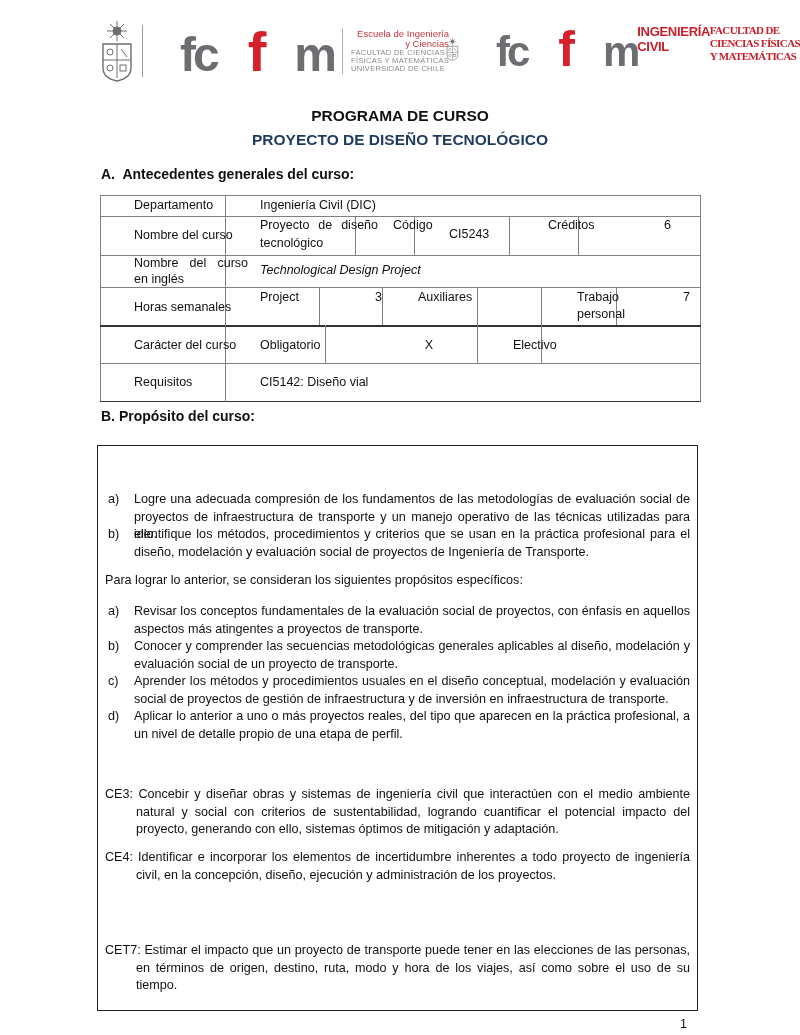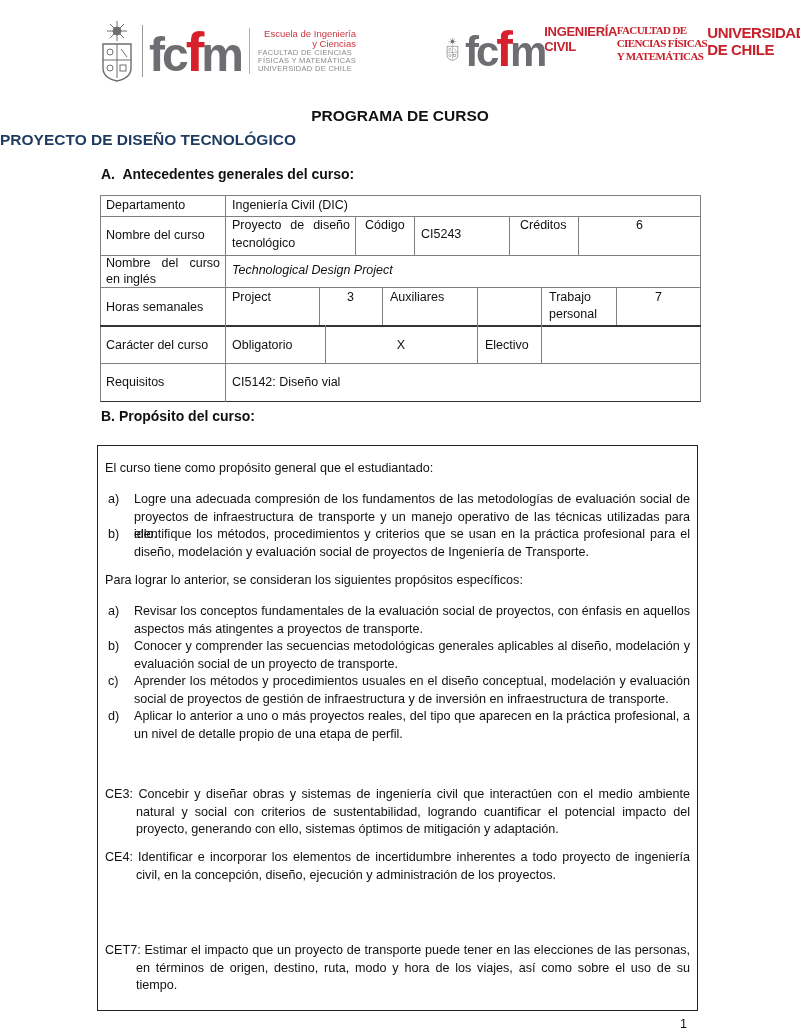--- a/index.html
+++ b/index.html
@@ -6,48 +6,48 @@
     html, body { width: 800px; height: 1035px; background: #ffffff; overflow: hidden; }
     body { position: relative; font-family: "Liberation Sans", sans-serif; color: #111; }
 
     
     .logo { position: absolute; display: flex; align-items: center; }
     .logo-left { left: 100px; top: 16px; height: 70px; }
     .logo-right { left: 446px; top: 18px; height: 62px; }
     .crest { width: 34px; height: 62px; position: relative; }
     .crest svg { width: 100%; height: 100%; }
     .fcfm-word { display: flex; align-items: flex-end; margin-left: 8px; padding-left: 6px; border-left: 1px solid #9a9a9a; height: 52px; }
-    .fcfm-word span { font-family: "Liberation Sans", sans-serif; font-weight: bold; font-size: 48px; line-height: 44px; letter-spacing: -3px; color: #6d6e71; }
+    .fcfm-word span { font-family: "Liberation Sans", sans-serif; font-weight: bold; font-size: 48px; line-height: 44px; letter-spacing: -3px; color: #6d6e71; margin-left: 31px; }
     .fcfm-word span.red { color: #d7202b; font-size: 56px; line-height: 50px; }
     .logo-left .escuela { margin-left: 8px; padding-left: 8px; border-left: 1px solid #b0b0b0; height: 46px; display: flex; flex-direction: column; justify-content: center; }
     .escuela .l1 { font-size: 9.5px; color: #c8363d; line-height: 10px; text-align: right; }
     .escuela .l2 { font-size: 7.5px; color: #8a8a8a; line-height: 8px; letter-spacing: 0.3px; }
     .logo-right .fcfm-word { height: 46px; border-left: none; margin-left: 6px; padding-left: 0; }
     .logo-right .fcfm-word span { font-size: 42px; line-height: 40px; }
     .logo-right .fcfm-word span.red { font-size: 50px; line-height: 46px; }
     .logo-right .ic { margin-left: 0; display: flex; flex-direction: row; justify-content: center; height: 50px; }
     .ic .r1 { font-size: 13px; font-weight: bold; color: #c8202b; line-height: 15px; letter-spacing: -0.3px; }
     .ic .r2 { font-size: 11px; font-weight: bold; color: #c8202b; line-height: 13px; letter-spacing: -0.6px; font-family: Liberation Serif, serif; }
     .ic .r3 { font-size: 15px; font-weight: bold; color: #c8202b; line-height: 17px; letter-spacing: -0.4px; }
 
     
     .title1 { position: absolute; top: 107px; left: 0; width: 800px; text-align: center; font-weight: bold; font-size: 15.5px; color: #111; }
-    .title2 { position: absolute; top: 131px; left: 0; width: 800px; text-align: left; font-weight: bold; font-size: 15.5px; color: #1f3a5f; }
+    .title2 { position: absolute; top: 131px; left: 0; width: 800px; text-align: center; font-weight: bold; font-size: 15.5px; color: #1f3a5f; }
     .section-head { position: absolute; left: 101px; font-weight: bold; font-size: 14px; color: #111; }
     .sec-a { top: 166px; }
     .sec-a .num { display: inline-block; width: 18px; }
     .sec-b { top: 408px; }
 
     
     .grid { position: absolute; left: 100px; top: 195px; width: 601px; height: 207px; }
     .grid-frame { position: absolute; left: 0; top: 0; width: 601px; height: 207px; border: 1px solid #808080; border-bottom: 1.5px solid #333; }
     .hl { position: absolute; height: 1px; background: #808080; }
     .hl.dark { background: #333; height: 1.5px; }
     .vl { position: absolute; width: 1px; background: #808080; }
-    .txt { position: absolute; font-size: 12.5px; line-height: 17px; color: #111; }
+    .txt { position: absolute; font-size: 12.5px; line-height: 17px; color: #111; margin-left: 28px; }
     .ital { font-style: italic; }
     .center { text-align: center; }
     .justify { text-align: justify; text-align-last: justify; }
 
     
     .pbox { position: absolute; left: 97px; top: 445px; width: 601px; height: 566px; border: 1.5px solid #222; padding: 0 7px 0 6px; }
     .pbox p { font-size: 12.6px; line-height: 17.6px; color: #111; }
     .para { position: absolute; left: 7px; right: 7px; }
     .item { position: absolute; left: 7px; right: 7px; display: flex; }
     .item .lbl { width: 29px; flex: none; font-size: 12.6px; line-height: 17.6px; padding-left: 3px; }
@@ -186,21 +186,20 @@
   <div class="txt" style="left:385px;top:142px">Electivo</div>
   <div class="txt center" style="left:441px;top:142px;width:160px"></div>
 
   <div class="txt" style="left:6px;top:179px">Requisitos</div>
   <div class="txt" style="left:132px;top:179px">CI5142: Diseño vial</div>
 </div>
 
 <div class="section-head sec-b">B. Propósito del curso:</div>
 
 <div class="pbox">
-  <p class="para" style="top:14px">El curso tiene como propósito general que el estudiantado:</p>
 
   <div class="item" style="top:45px">
     <span class="lbl">a)</span>
     <span class="body">Logre una adecuada compresión de los fundamentos de las metodologías de evaluación social de proyectos de infraestructura de transporte y un manejo operativo de las técnicas utilizadas para ello.</span>
   </div>
   <div class="item" style="top:80px">
     <span class="lbl">b)</span>
     <span class="body">identifique los métodos, procedimientos y criterios que se usan en la práctica profesional para el diseño, modelación y evaluación social de proyectos de Ingeniería de Transporte.</span>
   </div>
 

